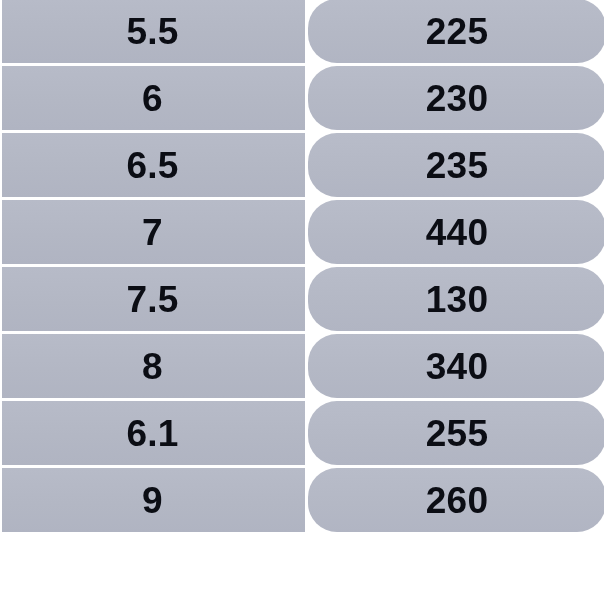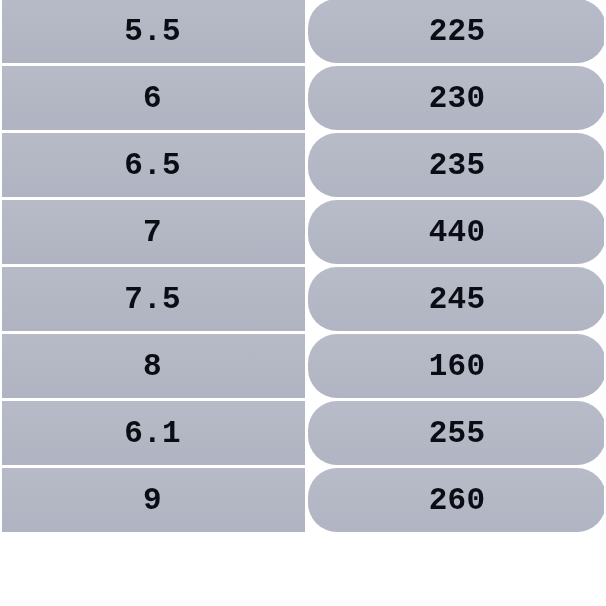--- a/index.html
+++ b/index.html
@@ -45,25 +45,24 @@
   .cell {
     position: relative;
     display: flex;
     align-items: center;
     justify-content: center;
     height: 64px;
     box-sizing: border-box;
     background: #b4b8c5;
     background-image: linear-gradient(180deg, #b7bbc8 0%, #b3b7c4 55%, #b0b4c2 100%);
     color: #0b0d14;
-    font-size: 31px;
+    font-size: 37px;
     font-weight: bold;
     letter-spacing: 0.2px;
     line-height: 1;
-    font-family: Liberation Mono, monospace;
   }
 
   .cell-size {
     width: 305px;
     flex: 0 0 305px;
   }
 
   .col-gap {
     width: 3px;
     flex: 0 0 3px;
@@ -125,26 +124,26 @@
         <div class="cell cell-measure">235</div>
       </div>
       <div class="table-row">
         <div class="cell cell-size">7</div>
         <div class="col-gap"></div>
         <div class="cell cell-measure">440</div>
       </div>
       <div class="table-row">
         <div class="cell cell-size">7.5</div>
         <div class="col-gap"></div>
-        <div class="cell cell-measure">245</div>
+        <div class="cell cell-measure">130</div>
       </div>
       <div class="table-row">
         <div class="cell cell-size">8</div>
         <div class="col-gap"></div>
-        <div class="cell cell-measure">160</div>
+        <div class="cell cell-measure">340</div>
       </div>
       <div class="table-row">
         <div class="cell cell-size">6.1</div>
         <div class="col-gap"></div>
         <div class="cell cell-measure">255</div>
       </div>
       <div class="table-row">
         <div class="cell cell-size">9</div>
         <div class="col-gap"></div>
         <div class="cell cell-measure">260</div>

